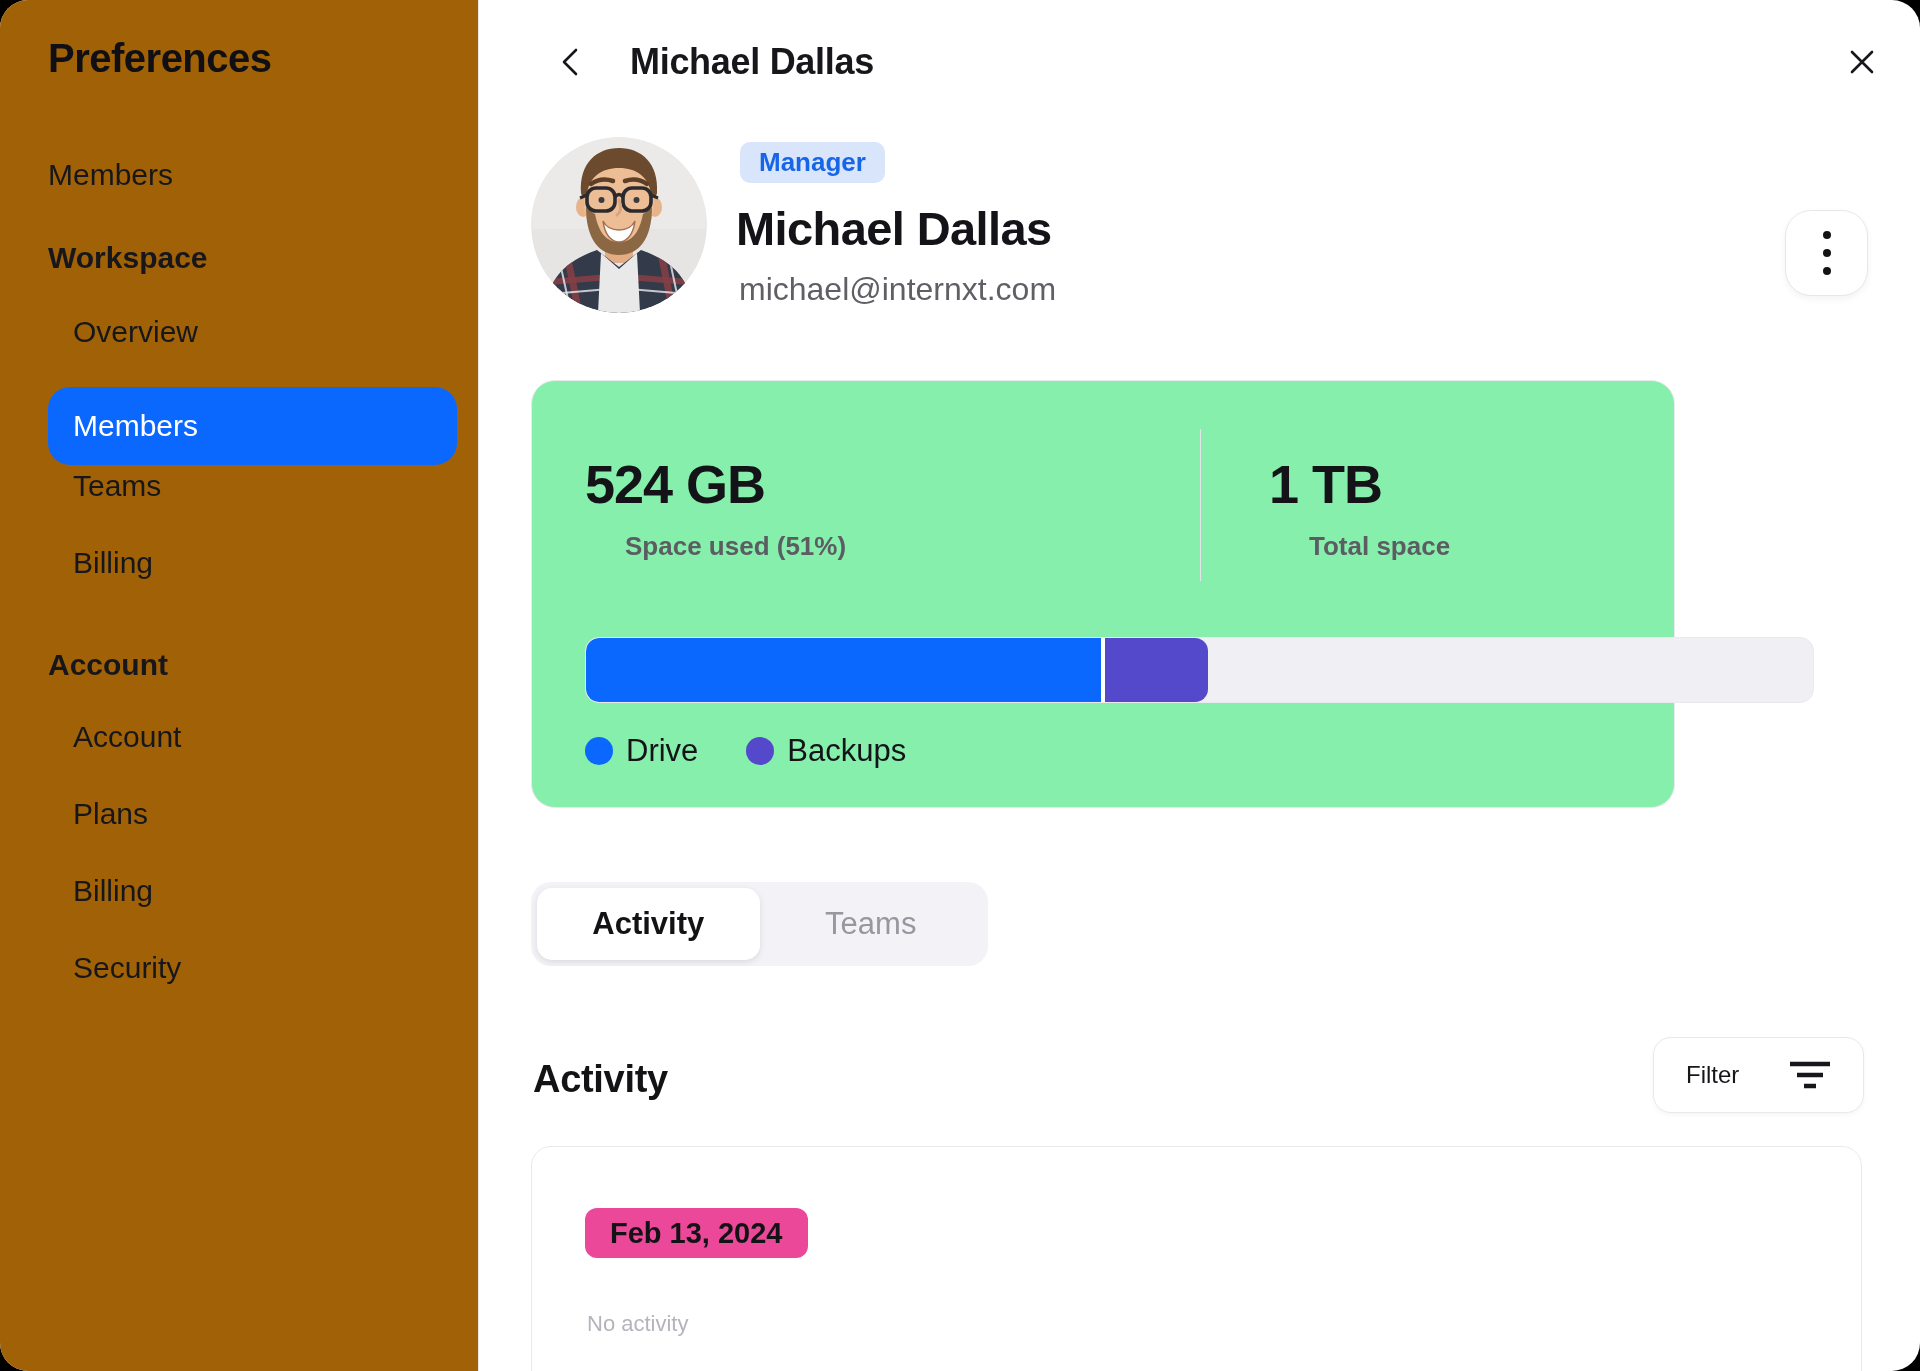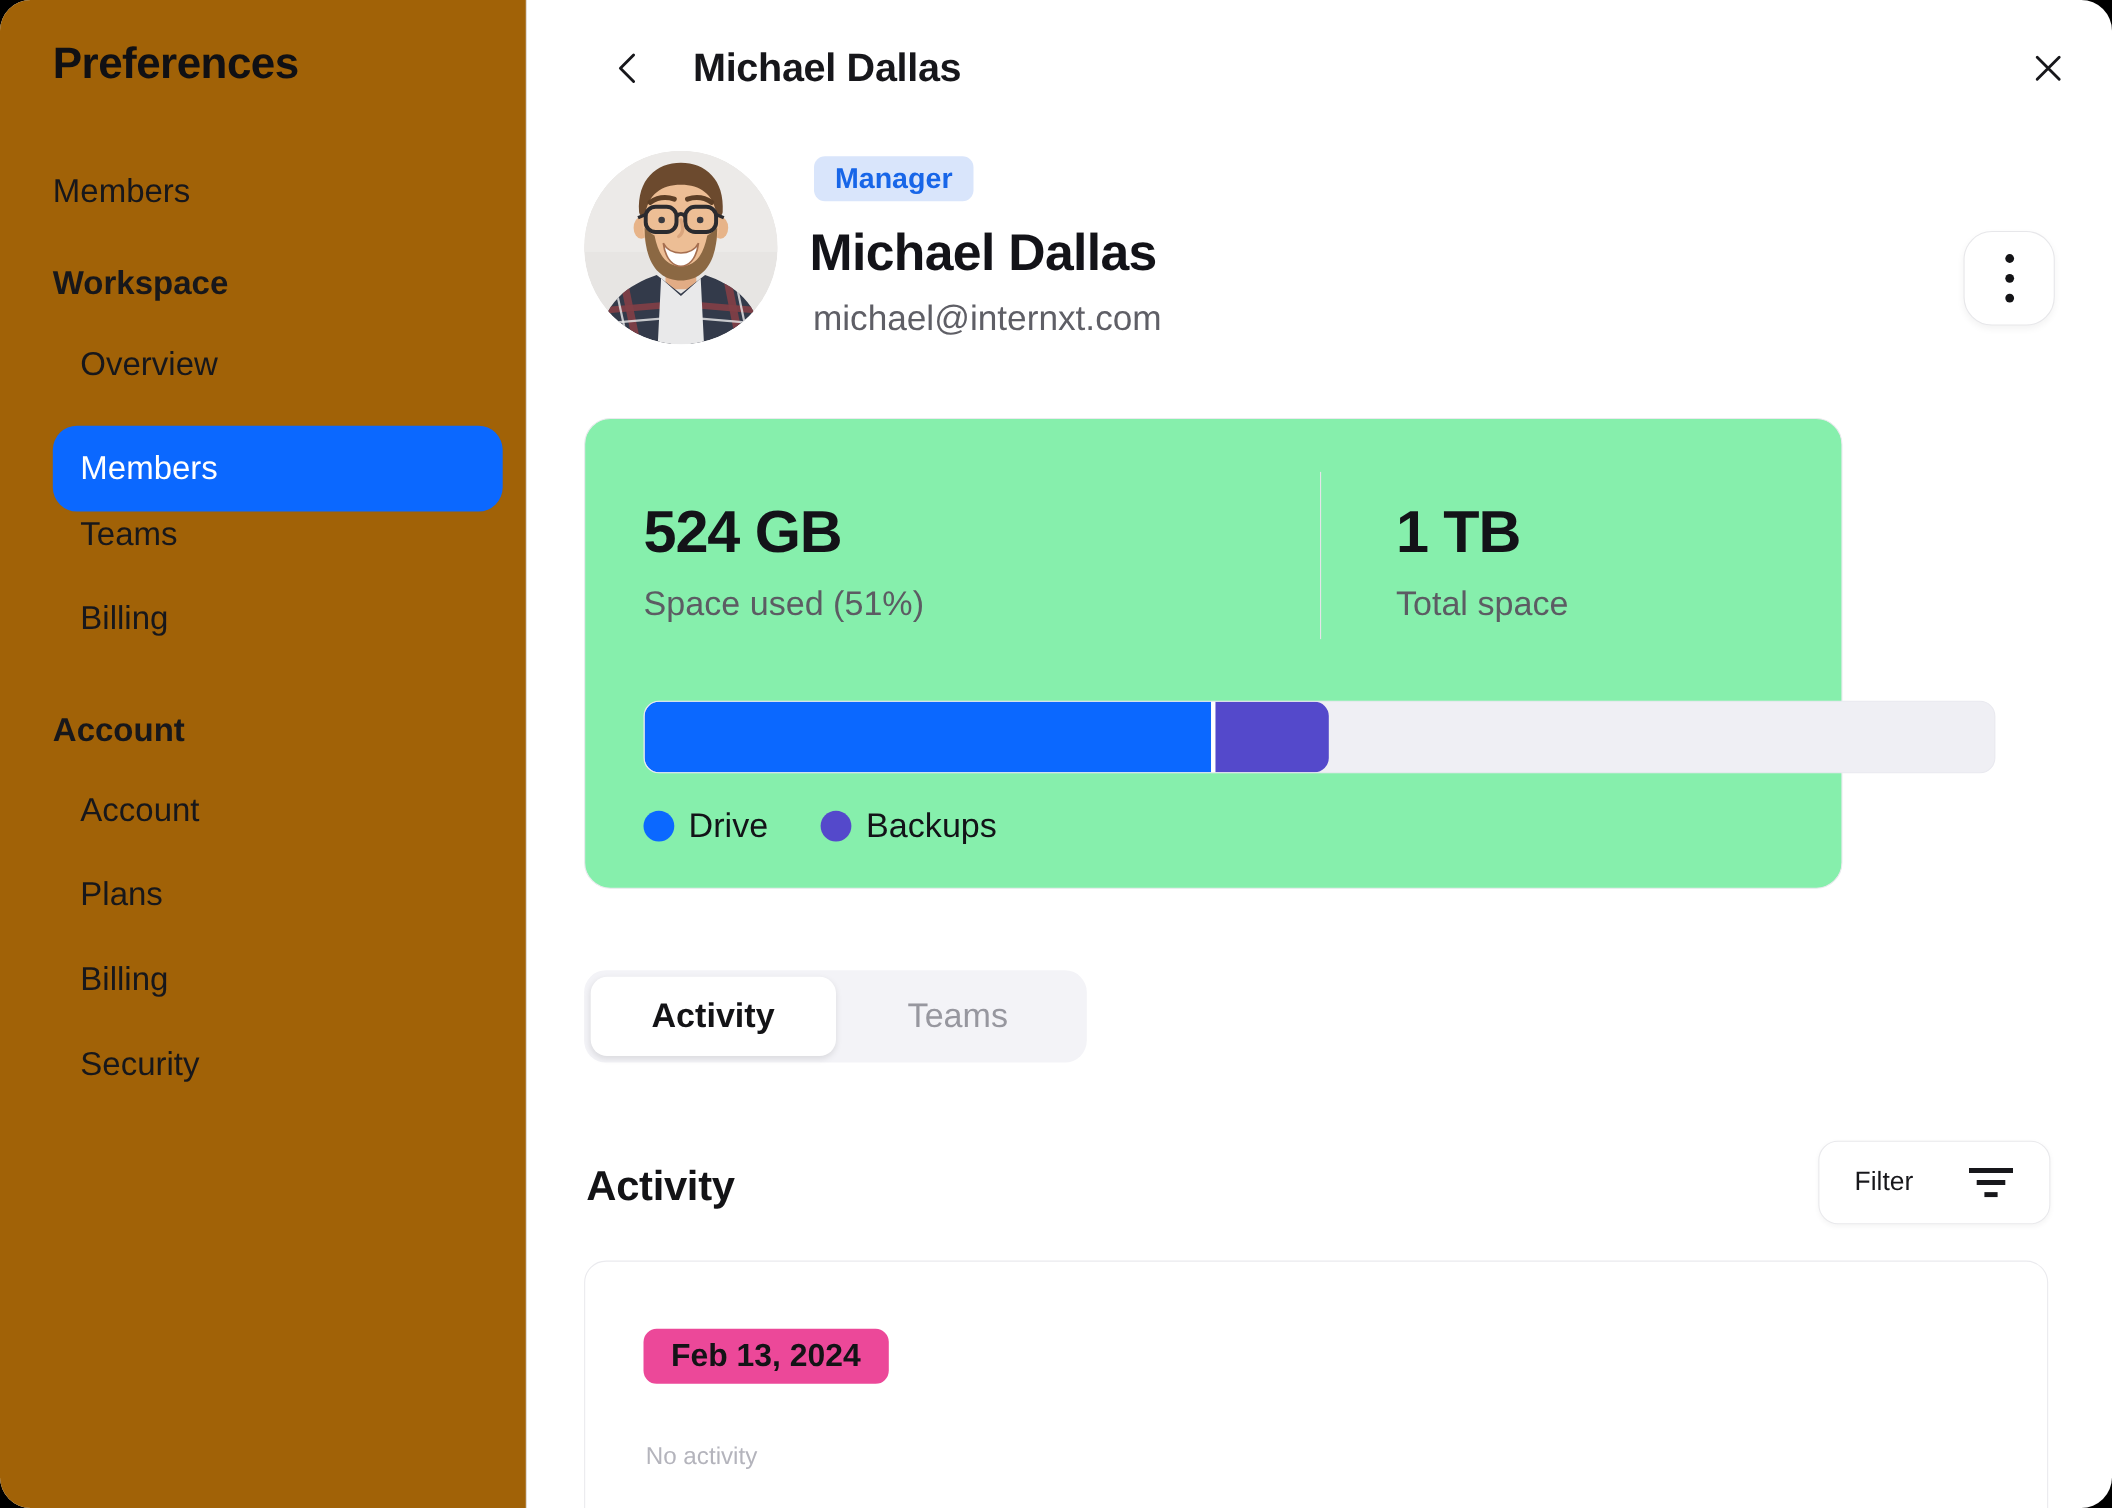--- a/index.html
+++ b/index.html
@@ -29,21 +29,21 @@
   .member-email{position:absolute;left:739px;top:271px;font-size:32px;font-weight:400;color:#5F5F66;}
   .kebab-btn{position:absolute;left:1785px;top:210px;width:83px;height:86px;background:#fff;border:1px solid #E7E7EA;
     border-radius:26px;box-shadow:0 3px 7px rgba(0,0,0,.05);display:flex;flex-direction:column;gap:10px;
     align-items:center;justify-content:center;cursor:pointer;box-sizing:border-box;}
   .kebab-btn i{width:8px;height:8px;border-radius:50%;background:#131316;}
 
   
   .storage-card{position:absolute;left:531px;top:380px;width:1144px;height:428px;border:1px solid #EAEAEE;
     border-radius:24px;background:#86efac;box-sizing:border-box;}
   .stat-value{position:absolute;top:72px;font-size:54px;font-weight:700;color:#131318;letter-spacing:-1px;}
-  .stat-label{position:absolute;top:150px;font-size:31px;font-weight:400;color:#5C5C63;}
+  .stat-label{position:absolute;top:150px;font-size:26px;font-weight:700;color:#5C5C63;margin-left:40px;}
   .stat-divider{position:absolute;left:668px;top:48px;width:1px;height:152px;background:#E4E4E8;}
   .bar{position:absolute;left:53px;top:256px;width:1229px;height:66px;border-radius:14px;background:var(--track);
     border:1px solid #E9E9EF;box-sizing:border-box;display:flex;overflow:hidden;}
   .seg-drive{height:100%;background:var(--accent);border-radius:13px 0 0 13px;}
   .seg-gap{width:4px;height:100%;background:#fff;flex:0 0 auto;}
   .seg-backups{height:100%;background:var(--purple);border-radius:0 13px 13px 0;}
   .legend{position:absolute;left:53px;top:352px;display:flex;align-items:center;gap:48px;text-align:center;}
   .legend .lg{display:flex;align-items:center;gap:13px;}
   .legend .dot{width:28px;height:28px;border-radius:50%;}
   .legend .lbl{font-size:31px;font-weight:500;color:#131318;}

